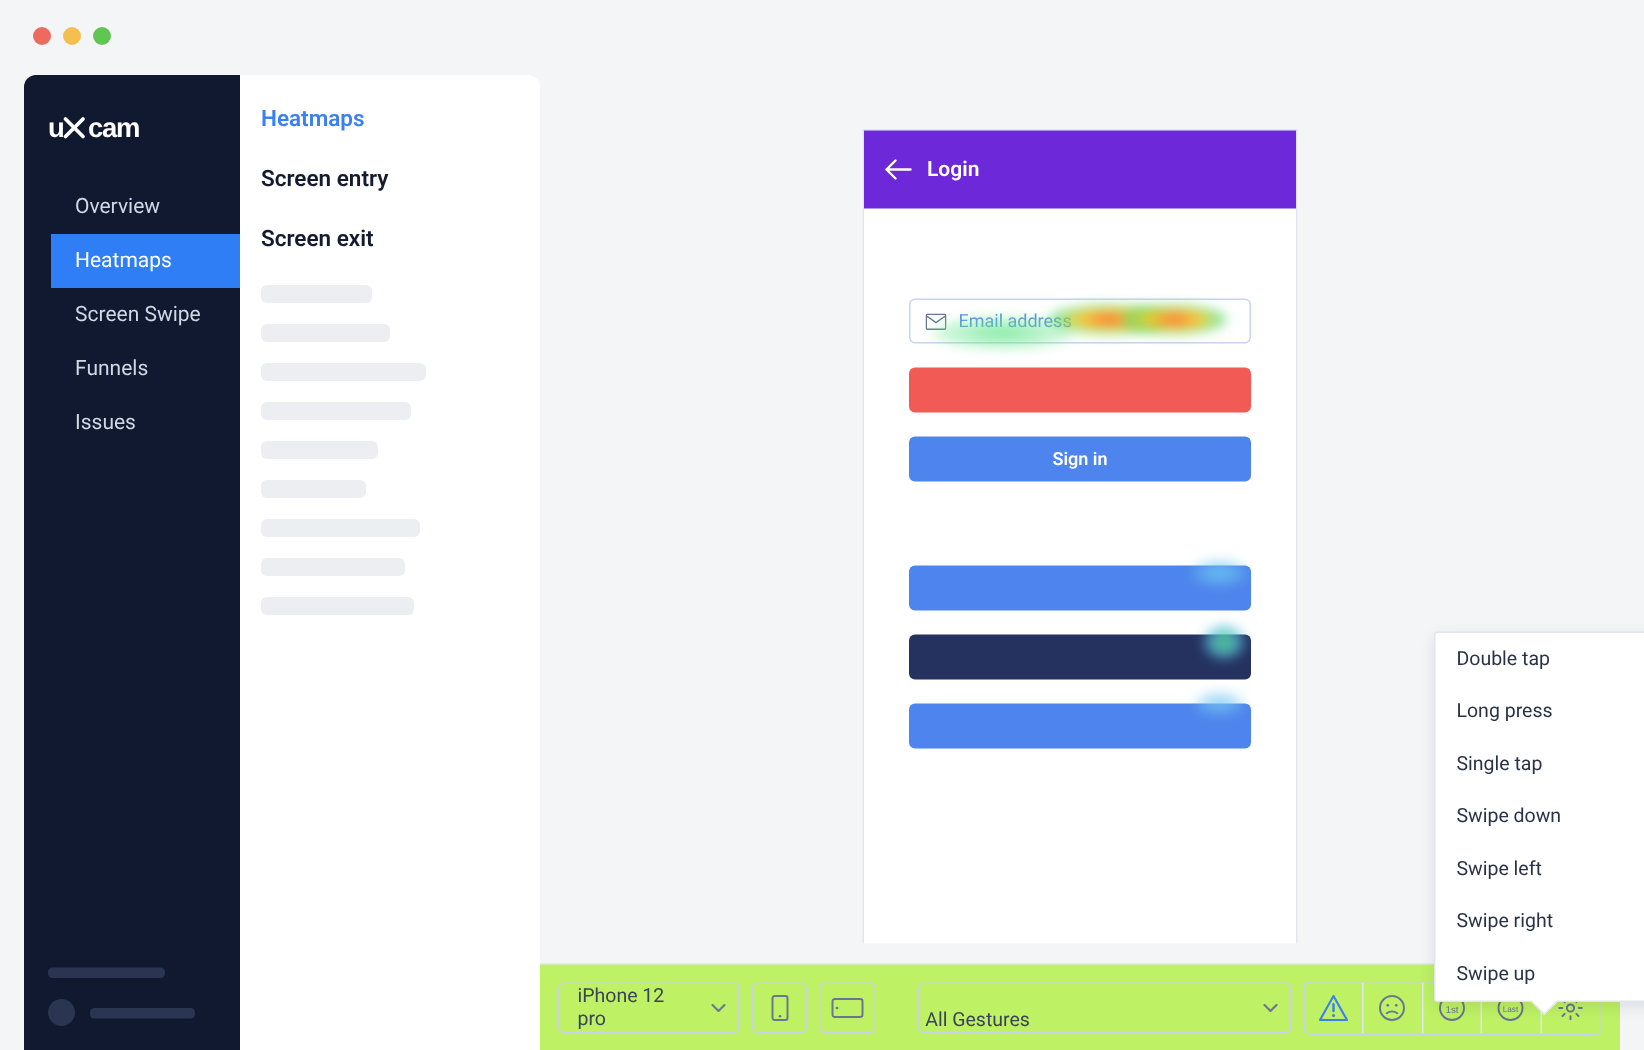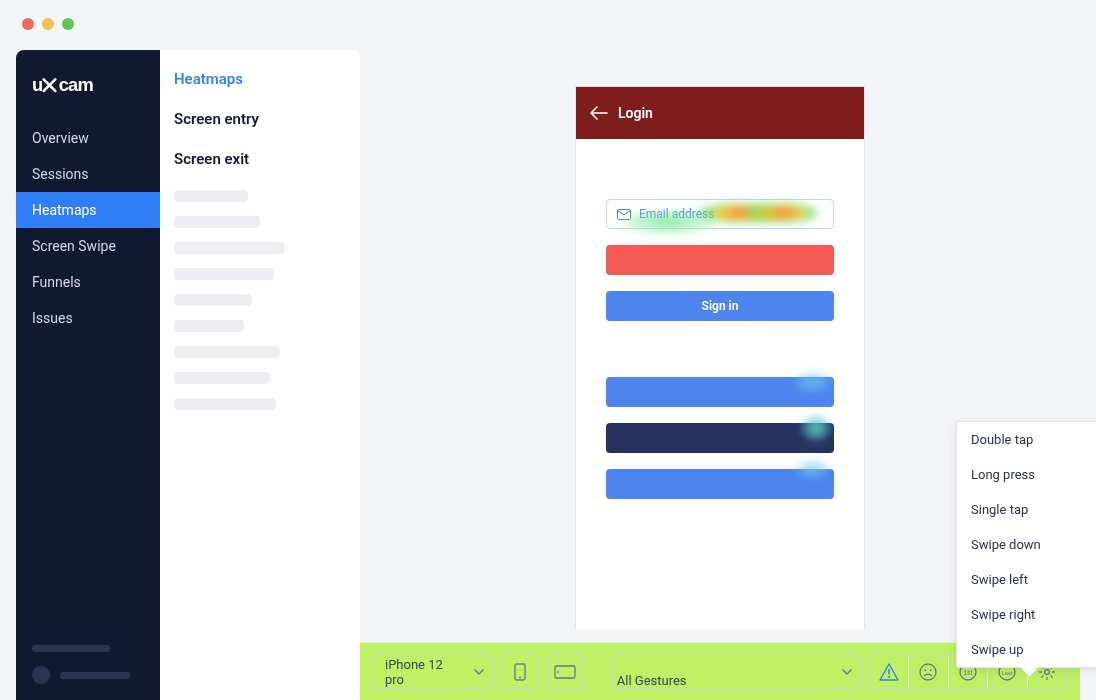--- a/index.html
+++ b/index.html
@@ -12,21 +12,21 @@
   .dot.red { background: #ed6a5e; }
   .dot.yellow { background: #f5bf4f; }
   .dot.green { background: #61c554; }
 
   .app { position: absolute; top: 50px; left: 16px; right: 16px; bottom: 0; display: flex; border-radius: 8px 8px 0 0; overflow: visible; }
 
   
   .sidebar { width: 144px; background: #10192f; color: #c8d0e0; display: flex; flex-direction: column; border-radius: 8px 0 0 0; padding-top: 14px; position: relative; }
   .logo { padding: 10px 16px 22px 16px; color: #fff; font-weight: 700; font-size: 22px; letter-spacing: -1px; display: flex; align-items: center; }
   .logo svg { width: 100px; height: 24px; }
-  .nav { list-style: none; }
+  .nav { list-style: none; padding-left: 18px; }
   .nav li { padding: 10px 16px; font-size: 14px; cursor: pointer; color: #d1d8e6; }
   .nav li.active { background: #2f7ef6; color: #fff; }
   .sidebar-footer { margin-top: auto; padding: 16px; }
   .sk-line { background: #2a3552; border-radius: 3px; height: 7px; margin-bottom: 14px; }
   .sk-line.short { width: 78px; }
   .sk-user { display: flex; align-items: center; gap: 10px; }
   .sk-avatar { width: 18px; height: 18px; border-radius: 50%; background: #2a3552; }
   .sk-name { background: #2a3552; border-radius: 3px; height: 7px; width: 70px; }
 
   
@@ -41,21 +41,21 @@
   .sk.w5 { width: 78px; }
   .sk.w6 { width: 70px; }
   .sk.w7 { width: 106px; }
   .sk.w8 { width: 96px; }
   .sk.w9 { width: 102px; }
 
   
   .main { flex: 1; position: relative; background: #f4f5f7; }
   .preview-wrap { position: absolute; top: 0; left: 0; right: 0; bottom: 58px; display: flex; align-items: flex-start; justify-content: center; padding-top: 36px; }
   .phone { width: 290px; background: #fff; border: 1px solid #e2e5ec; border-bottom: none; position: relative; }
-  .phone-header { background: #7f1d1d; height: 52px; display: flex; align-items: center; padding: 0 14px; gap: 10px; }
+  .phone-header { background: #6d28d9; height: 52px; display: flex; align-items: center; padding: 0 14px; gap: 10px; }
   .back-arrow { color: #fff; }
   .phone-title { color: #fff; font-size: 14px; font-weight: 600; }
   .phone-body { height: 490px; padding: 60px 30px 20px 30px; display: flex; flex-direction: column; gap: 16px; position: relative; overflow: hidden; }
   .field { border: 1px solid #c7d4ee; border-radius: 4px; height: 30px; display: flex; align-items: center; padding: 0 10px; gap: 8px; font-size: 12px; color: #5b8be8; position: relative; }
   .btn { height: 30px; border-radius: 4px; display: flex; align-items: center; justify-content: center; font-size: 12px; font-weight: 600; color: #ffffff; }
   .btn.red { background: #f25a55; }
   .btn.blue { background: #4e84ed; }
   .btn.dark { background: #253260; }
   .btn.hidden-top { margin-top: 40px; }
 
@@ -105,21 +105,20 @@
         <text x="0" y="20" font-family="Arial" font-size="22" font-weight="700" fill="#fff">u</text>
         <g transform="translate(14,6)">
           <line x1="0" y1="0" x2="14" y2="14" stroke="#fff" stroke-width="3" stroke-linecap="round"></line>
           <line x1="14" y1="0" x2="0" y2="14" stroke="#fff" stroke-width="3" stroke-linecap="round"></line>
         </g>
         <text x="32" y="20" font-family="Arial" font-size="22" font-weight="700" fill="#fff">cam</text>
       </svg>
     </div>
     <ul class="nav">
       <li>Overview</li>
-      <li>Sessions</li>
       <li class="active">Heatmaps</li>
       <li>Screen Swipe</li>
       <li>Funnels</li>
       <li>Issues</li>
     </ul>
     <div class="sidebar-footer">
       <div class="sk-line short"></div>
       <div class="sk-user">
         <div class="sk-avatar"></div>
         <div class="sk-name"></div>

